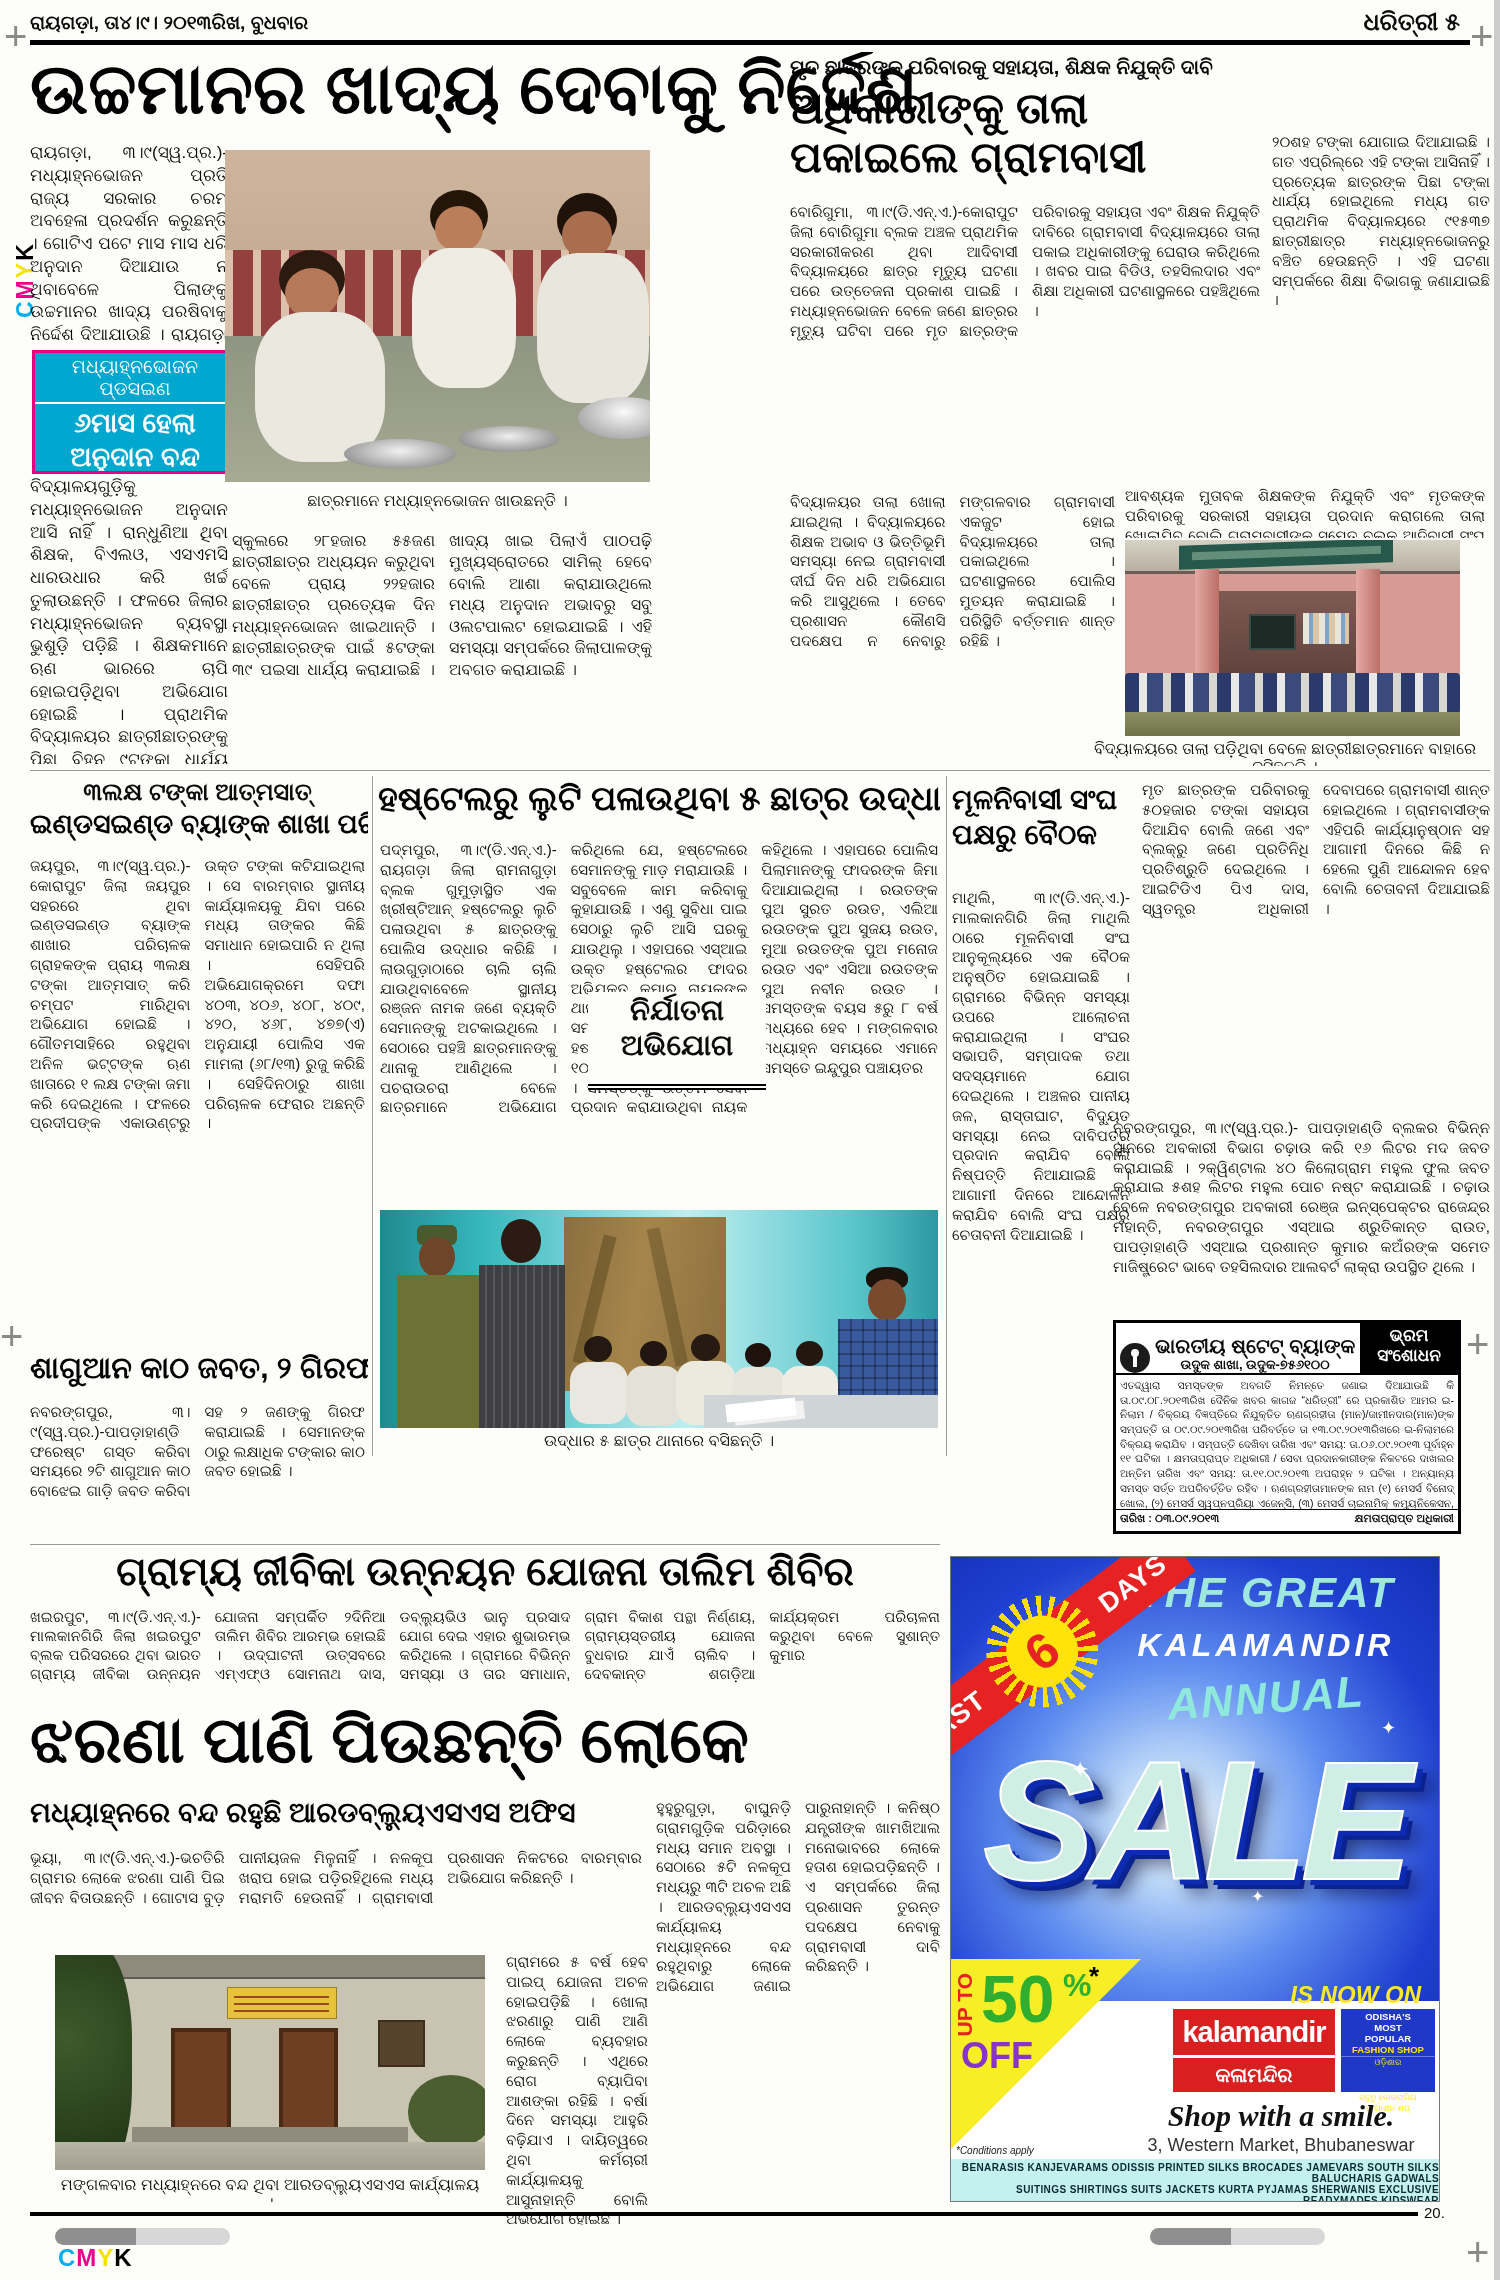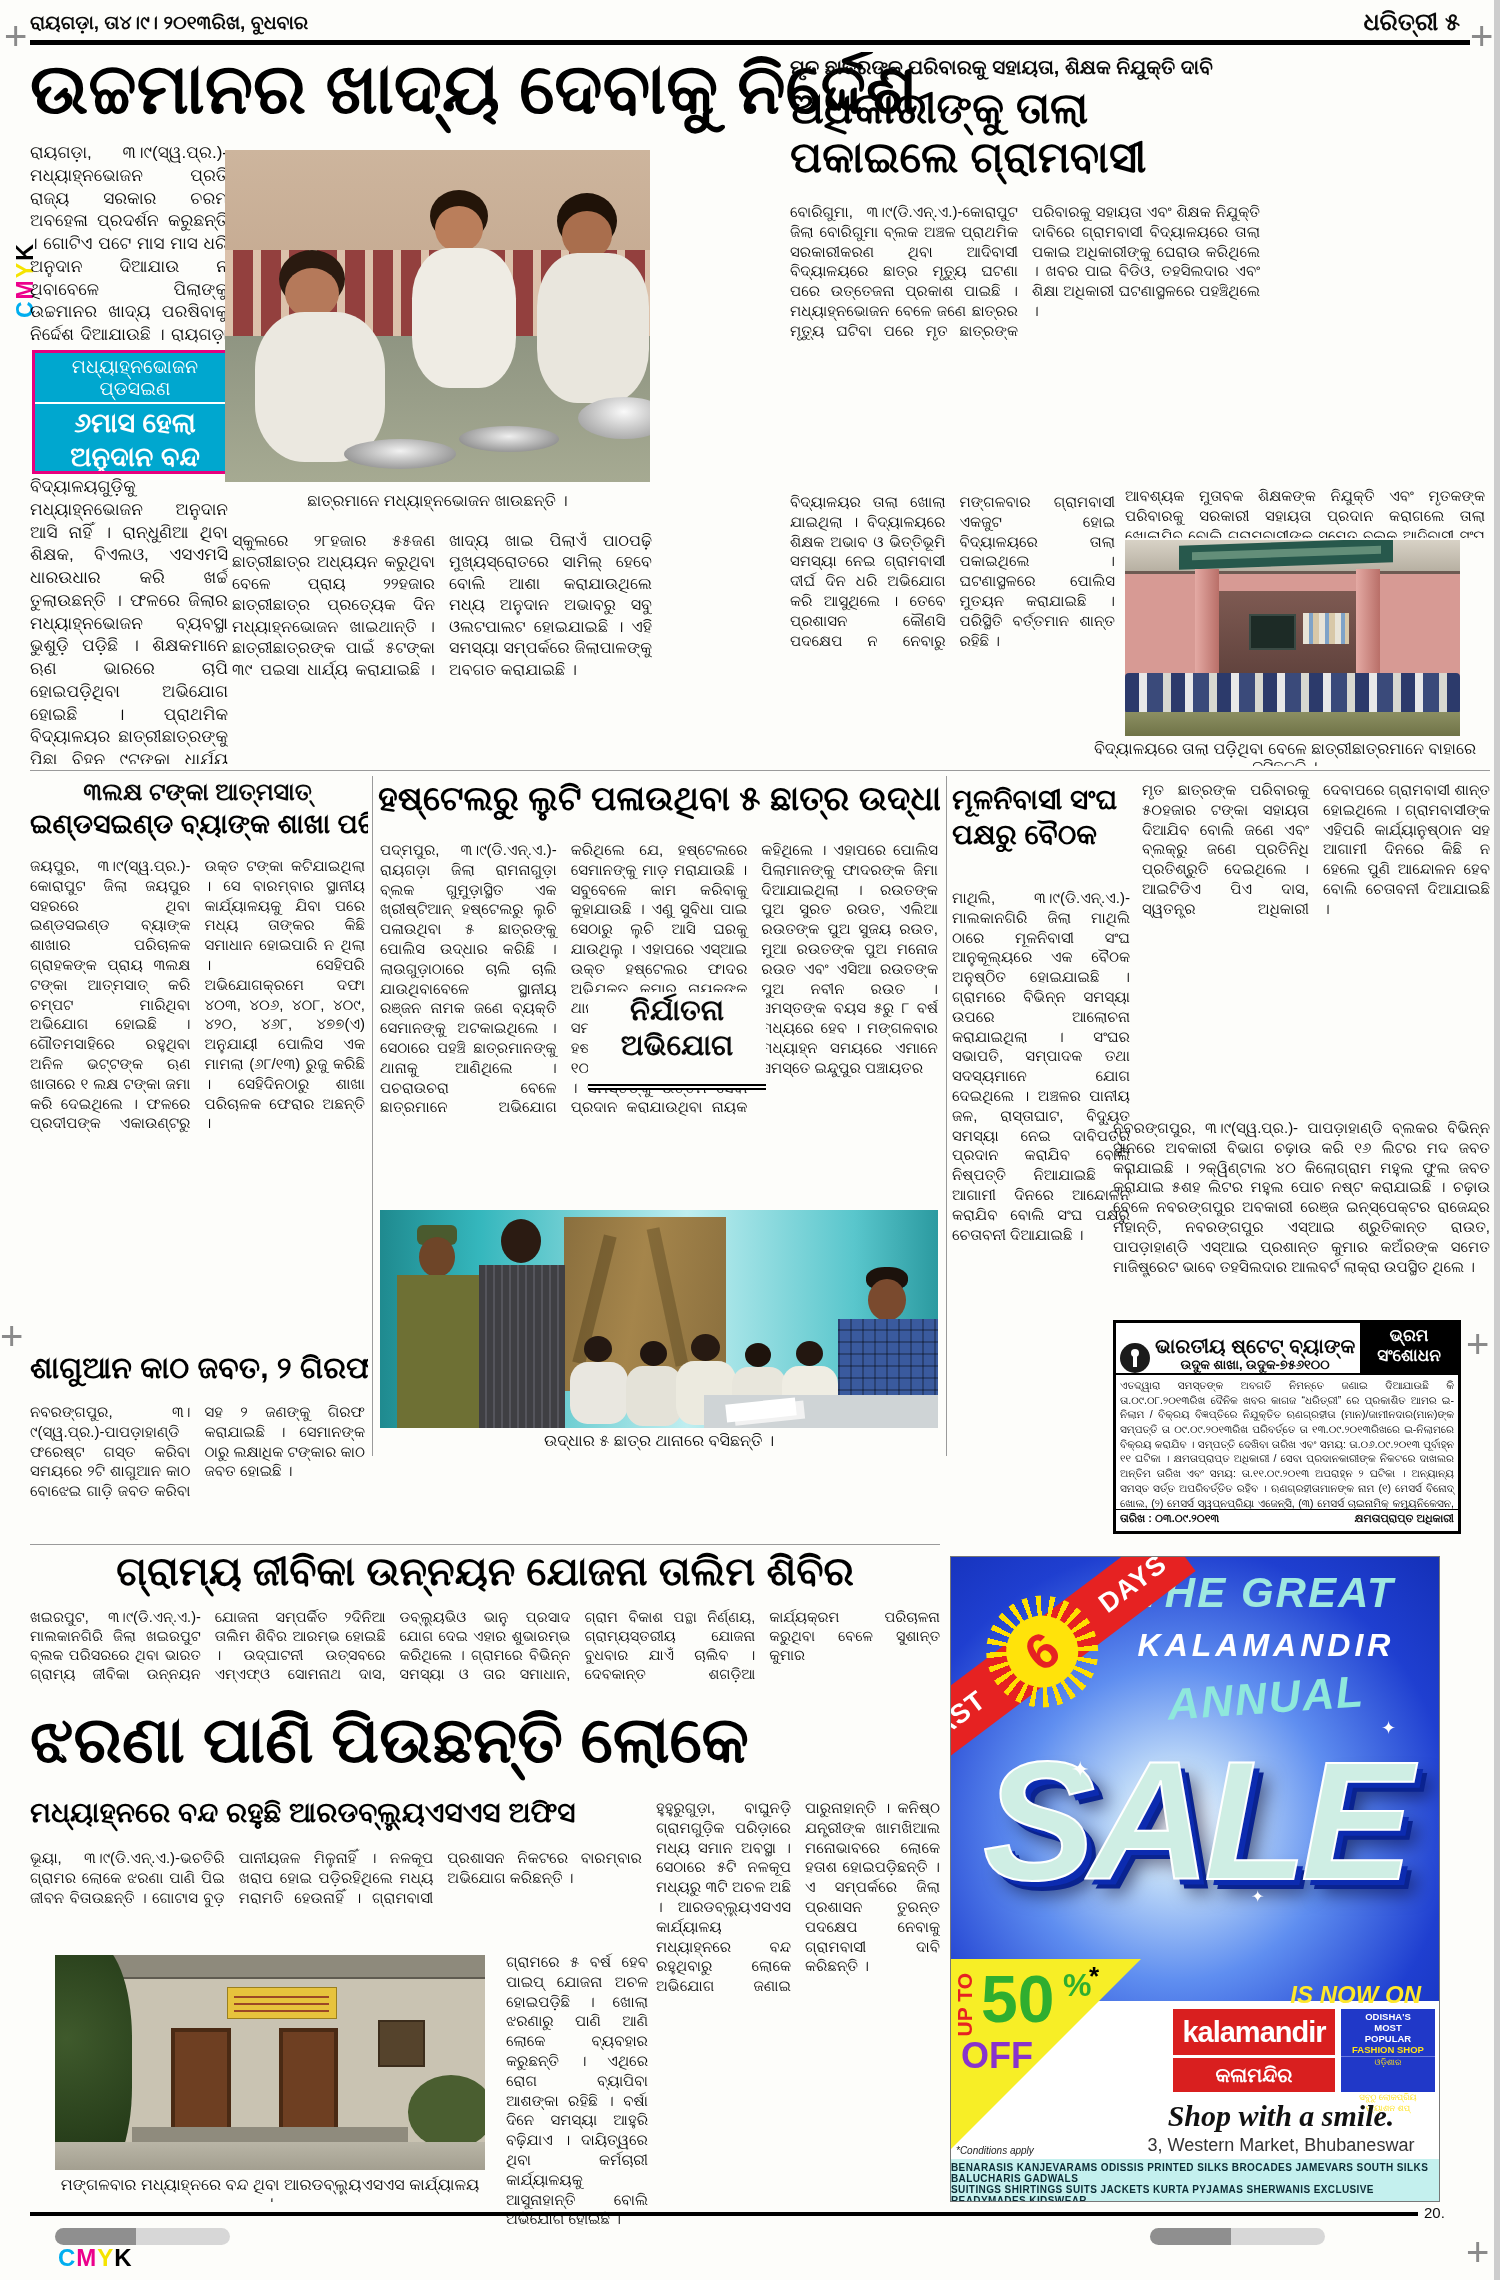--- a/index.html
+++ b/index.html
@@ -81,20 +81,21 @@
   </div>
   <div class="abs cap" style="left:225px;top:492px;width:425px;height:26px;">ଛାତ୍ରମାନେ ମଧ୍ୟାହ୍ନଭୋଜନ ଖାଉଛନ୍ତି ।</div>
 
   <div class="abs bt c2" style="left:232px;top:530px;width:420px;height:234px;">ସ୍କୁଲରେ ୨୮ହଜାର ୫୫ଜଣ ଛାତ୍ରୀଛାତ୍ର ଅଧ୍ୟୟନ କରୁଥିବା ବେଳେ ପ୍ରାୟ ୨୨ହଜାର ଛାତ୍ରୀଛାତ୍ର ପ୍ରତ୍ୟେକ ଦିନ ମଧ୍ୟାହ୍ନଭୋଜନ ଖାଇଥାନ୍ତି । ଛାତ୍ରୀଛାତ୍ରଙ୍କ ପାଇଁ ୫ଟଙ୍କା ୩୯ ପଇସା ଧାର୍ଯ୍ୟ କରାଯାଇଛି । ଖାଦ୍ୟ ଖାଇ ପିଲାଏଁ ପାଠପଢ଼ି ମୁଖ୍ୟସ୍ରୋତରେ ସାମିଲ୍ ହେବେ ବୋଲି ଆଶା କରାଯାଉଥିଲେ ମଧ୍ୟ ଅନୁଦାନ ଅଭାବରୁ ସବୁ ଓଲଟପାଲଟ ହୋଇଯାଇଛି । ଏହି ସମସ୍ୟା ସମ୍ପର୍କରେ ଜିଲାପାଳଙ୍କୁ ଅବଗତ କରାଯାଇଛି ।</div>
 
   <div class="abs kick" style="left:790px;top:56px;width:475px;font-size:20px;">ମୃତ ଛାତ୍ରଙ୍କ ପରିବାରକୁ ସହାୟତା, ଶିକ୍ଷକ ନିଯୁକ୍ତି ଦାବି</div>
   <div class="abs hl" style="left:790px;top:84px;width:475px;font-size:43px;line-height:1.15;">
     <div>ଅଧିକାରୀଙ୍କୁ ତାଲା</div>
     <div>ପକାଇଲେ ଗ୍ରାମବାସୀ</div>
   </div>
+  <div class="abs btn" style="left:1272px;top:132px;width:218px;height:350px;">୨୦ଶହ ଟଙ୍କା ଯୋଗାଇ ଦିଆଯାଇଛି । ଗତ ଏପ୍ରିଲ୍‌ରେ ଏହି ଟଙ୍କା ଆସିନାହିଁ । ପ୍ରତ୍ୟେକ ଛାତ୍ରଙ୍କ ପିଛା ଟଙ୍କା ଧାର୍ଯ୍ୟ ହୋଇଥିଲେ ମଧ୍ୟ ଗତ ପ୍ରାଥମିକ ବିଦ୍ୟାଳୟରେ ୯୧୫୩୭ ଛାତ୍ରୀଛାତ୍ର ମଧ୍ୟାହ୍ନଭୋଜନରୁ ବଞ୍ଚିତ ହେଉଛନ୍ତି । ଏହି ଘଟଣା ସମ୍ପର୍କରେ ଶିକ୍ଷା ବିଭାଗକୁ ଜଣାଯାଇଛି ।</div>
   <div class="abs btn c2" style="left:790px;top:202px;width:470px;height:280px;">ବୋରିଗୁମା, ୩।୯(ଡି.ଏନ୍.ଏ.)-କୋରାପୁଟ ଜିଲା ବୋରିଗୁମା ବ୍ଲକ ଅଞ୍ଚଳ ପ୍ରାଥମିକ ସରକାରୀକରଣ ଥିବା ଆଦିବାସୀ ବିଦ୍ୟାଳୟରେ ଛାତ୍ର ମୃତ୍ୟୁ ଘଟଣା ପରେ ଉତ୍ତେଜନା ପ୍ରକାଶ ପାଇଛି । ମଧ୍ୟାହ୍ନଭୋଜନ ବେଳେ ଜଣେ ଛାତ୍ରର ମୃତ୍ୟୁ ଘଟିବା ପରେ ମୃତ ଛାତ୍ରଙ୍କ ପରିବାରକୁ ସହାୟତା ଏବଂ ଶିକ୍ଷକ ନିଯୁକ୍ତି ଦାବିରେ ଗ୍ରାମବାସୀ ବିଦ୍ୟାଳୟରେ ତାଲା ପକାଇ ଅଧିକାରୀଙ୍କୁ ଘେରାଉ କରିଥିଲେ । ଖବର ପାଇ ବିଡିଓ, ତହସିଲଦାର ଏବଂ ଶିକ୍ଷା ଅଧିକାରୀ ଘଟଣାସ୍ଥଳରେ ପହଞ୍ଚିଥିଲେ ।</div>
   <div class="abs btn" style="left:1125px;top:486px;width:360px;height:52px;">ଆବଶ୍ୟକ ମୁତାବକ ଶିକ୍ଷକଙ୍କ ନିଯୁକ୍ତି ଏବଂ ମୃତକଙ୍କ ପରିବାରକୁ ସରକାରୀ ସହାୟତା ପ୍ରଦାନ କରାଗଲେ ତାଲା ଖୋଲାଯିବ ବୋଲି ଗ୍ରାମବାସୀଙ୍କ ସମେତ ବ୍ଲକ୍ ଆଦିବାସୀ ସଂଘ କର୍ମକର୍ତ୍ତା ଅଡ଼ି ବସିଥିଲେ । ଦୀର୍ଘ ୩ଘଣ୍ଟା ଆଲୋଚନାପରେ</div>
 
   <div class="photo" style="left:1125px;top:540px;width:335px;height:196px;">
     <div class="abs" style="left:0;top:0;width:100%;height:100%;background:#d79a94;"></div>
     <div class="abs" style="left:0;top:0;width:100%;height:16%;background:linear-gradient(#d8d2c6,#b7b0a2);box-shadow:0 3px 0 #6d5a52;"></div>
     <div class="abs" style="left:16%;top:1%;width:64%;height:12%;background:#27584c;transform:skewY(-2deg);">
       <div class="abs" style="left:6%;top:30%;width:88%;height:34%;background:rgba(190,225,190,.4);"></div>
     </div>
     <div class="abs" style="left:24%;top:26%;width:52%;height:50%;background:linear-gradient(#7e5a52,#5c3f3a);"></div>
@@ -269,21 +270,21 @@
       <div style="font-size:9.5px;font-weight:700;">MOST</div>
       <div style="font-size:9.5px;font-weight:700;">POPULAR</div>
       <div style="font-size:9.5px;font-weight:700;color:#ffe21a;border-bottom:1px solid #6a7ae0;padding-bottom:1px;">FASHION SHOP</div>
       <div style="font-size:8.5px;color:#ffe21a;">ଓଡ଼ିଶାର</div>
       <div style="font-size:8.5px;color:#ffe21a;margin-top:24px;">ସବୁଠୁ ଲୋକପ୍ରିୟ</div>
       <div style="font-size:8.5px;color:#ffe21a;">ଫ୍ୟାଶନ ଶପ୍</div>
     </div>
     <div class="abs" style="left:175px;top:542px;width:310px;font-family:'Liberation Serif',serif;font-style:italic;font-weight:700;font-size:30px;text-align:center;color:#111;">Shop with a smile.</div>
     <div class="abs" style="left:175px;top:578px;width:310px;font-size:18px;text-align:center;color:#333;">3, Western Market, Bhubaneswar 751009</div>
 
-    <div class="abs" style="left:0;top:602px;width:100%;height:44px;background:#c4f0ee;color:#0a2a33;text-align:left;padding-top:3px;box-sizing:border-box;">
+    <div class="abs" style="left:0;top:602px;width:100%;height:44px;background:#c4f0ee;color:#0a2a33;text-align:right;padding-top:3px;box-sizing:border-box;">
       <div style="font-size:10px;font-weight:700;letter-spacing:.4px;">BENARASIS   KANJEVARAMS   ODISSIS   PRINTED SILKS   BROCADES   JAMEVARS   SOUTH SILKS   BALUCHARIS   GADWALS</div>
       <div style="font-size:10px;font-weight:700;letter-spacing:.4px;">SUITINGS   SHIRTINGS   SUITS   JACKETS   KURTA PYJAMAS   SHERWANIS   EXCLUSIVE READYMADES   KIDSWEAR</div>
 
     </div>
   </div>
 
   <div class="abs hrule" style="left:30px;top:2212px;width:1388px;height:4px;"></div>
   <div class="abs" style="left:1424px;top:2204px;font-size:15px;">20.</div>
   <div class="pill" style="left:55px;top:2228px;width:175px;"></div>
   <div class="pill" style="left:1150px;top:2228px;width:175px;"></div>

